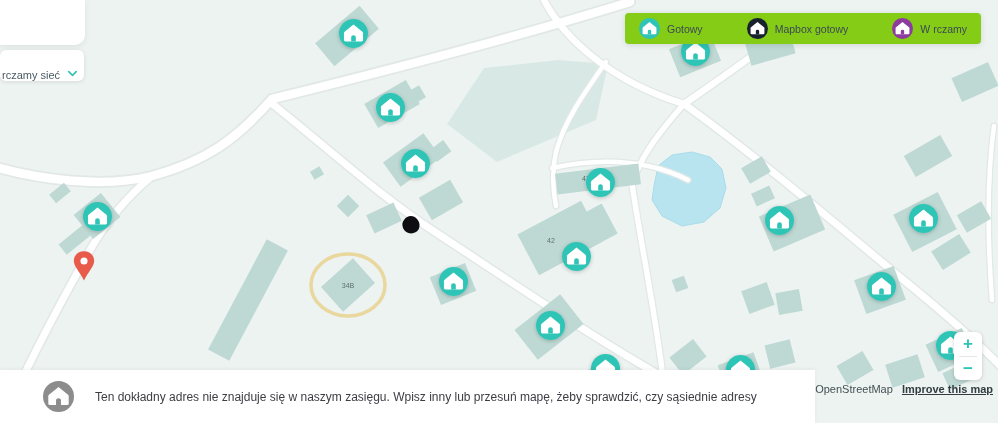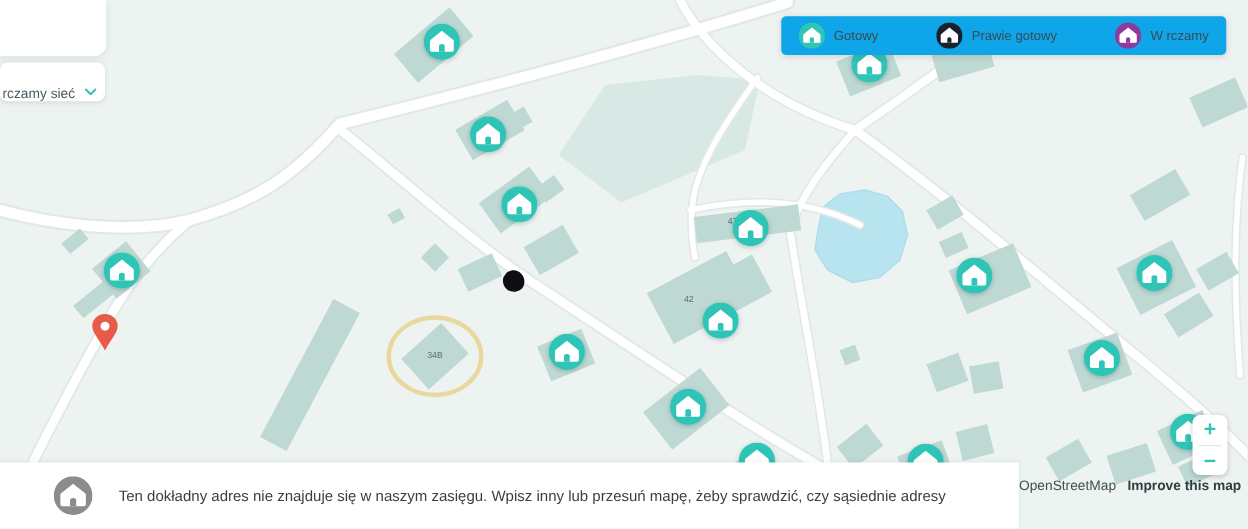--- a/index.html
+++ b/index.html
@@ -11,21 +11,21 @@
   svg{display:block}
   #map-svg{position:absolute;left:0;top:0;z-index:0}
   .ring{fill:none;stroke:#e9d79e;stroke-width:3.5}
 
   .blabel{position:absolute;transform:translate(-50%,-50%);font-size:7px;color:#5e716e;z-index:2;white-space:nowrap}
 
   .marker{position:absolute;width:29px;height:29px;z-index:3;border-radius:50%;
     box-shadow:0 1px 4px rgba(0,0,0,.22);cursor:pointer}
   .pin{position:absolute;z-index:4}
 
-  .legend{position:absolute;left:625px;top:13px;width:356px;height:31px;background:#0ea5e9;
+  .legend{position:absolute;left:625px;top:13px;width:356px;height:31px;background:#84cc16;
     border-radius:4px;box-shadow:0 1px 6px rgba(0,0,0,.12);display:flex;align-items:center;
     justify-content:space-between;padding:0 14px;box-sizing:border-box;z-index:10}
   .lg-item{display:flex;align-items:center;gap:7px}
   .lg-dot{width:21px;height:21px;border-radius:50%;flex:none}
   .lg-label{font-size:10.5px;color:#3c4956;white-space:nowrap}
 
   .box1{position:absolute;left:0;top:0;width:85px;height:45px;background:#fff;
     border-radius:0 0 10px 0;box-shadow:0 2px 6px rgba(0,0,0,.07);z-index:10}
   .dd{position:absolute;left:0;top:50px;width:84px;height:31px;background:#fff;border-radius:6px;
     box-shadow:0 1px 4px rgba(0,0,0,.10);display:flex;align-items:flex-end;z-index:10;
@@ -38,21 +38,21 @@
   .notice-icon{margin-left:43px;width:31px;height:31px;flex:none}
   .notice-text{margin-left:21px;font-size:12px;color:#3d3d45;line-height:14px}
 
   .zoomctl{position:absolute;left:954px;top:332px;width:28px;height:48px;background:#fff;
     border-radius:6px;box-shadow:0 1px 4px rgba(0,0,0,.18);z-index:10;display:flex;flex-direction:column}
   .zbtn{flex:1;display:flex;align-items:center;justify-content:center;color:#2ec4b6;
     font-size:17px;font-weight:bold;cursor:pointer;line-height:1;user-select:none}
   .zdiv{height:1px;background:#e7e7e7;margin:0 5px}
 
   .attrib{position:absolute;right:5px;top:383px;font-size:11px;color:#454f54;z-index:9;white-space:nowrap}
-  .attrib b{font-weight:700;color:#333c40;margin-left:6px;cursor:pointer}
+  .attrib b{font-weight:700;text-decoration:underline;color:#333c40;margin-left:6px;cursor:pointer}
   .attrib .mb{cursor:pointer}
 </style>
 </head>
 <body>
 
 <svg id="map-svg" width="998" height="423" viewBox="0 0 998 423">
 
   <polygon points="447,124 484,68 558,60 608,64 596,120 497,162" fill="#d8e9e5"></polygon>
 
   <polygon points="654,186 658,166 672,155 692,152 710,157 722,169 726,188 720,208 704,222 682,226 662,216 652,200" fill="#b8e4f0" stroke="#a8dcec" stroke-width="1"></polygon>
@@ -269,21 +269,21 @@
       <span class="lg-label">Gotowy</span>
     </div>
     <div class="lg-item">
       <span class="lg-dot">
         <svg width="21" height="21" viewBox="0 0 24 24">
           <circle cx="12" cy="12" r="12" fill="#18222d"></circle>
           <path d="M12 4.6 L19.4 10.6 Q19.9 11.1 19.9 11.8 L19.9 17.4 Q19.9 18.6 18.7 18.6 L5.3 18.6 Q4.1 18.6 4.1 17.4 L4.1 11.8 Q4.1 11.1 4.6 10.6 Z" fill="#fff"></path>
           <path d="M10.1 18.6 L10.1 14.8 Q10.1 13.4 12 13.4 Q13.9 13.4 13.9 14.8 L13.9 18.6 Z" fill="#18222d"></path>
         </svg>
       </span>
-      <span class="lg-label">Prawie gotowy</span>
+      <span class="lg-label">Mapbox gotowy</span>
     </div>
     <div class="lg-item">
       <span class="lg-dot">
         <svg width="21" height="21" viewBox="0 0 24 24">
           <circle cx="12" cy="12" r="12" fill="#8e3b9f"></circle>
           <path d="M12 4.6 L19.4 10.6 Q19.9 11.1 19.9 11.8 L19.9 17.4 Q19.9 18.6 18.7 18.6 L5.3 18.6 Q4.1 18.6 4.1 17.4 L4.1 11.8 Q4.1 11.1 4.6 10.6 Z" fill="#fff"></path>
           <path d="M10.1 18.6 L10.1 14.8 Q10.1 13.4 12 13.4 Q13.9 13.4 13.9 14.8 L13.9 18.6 Z" fill="#8e3b9f"></path>
         </svg>
       </span>
       <span class="lg-label">W rczamy</span>

